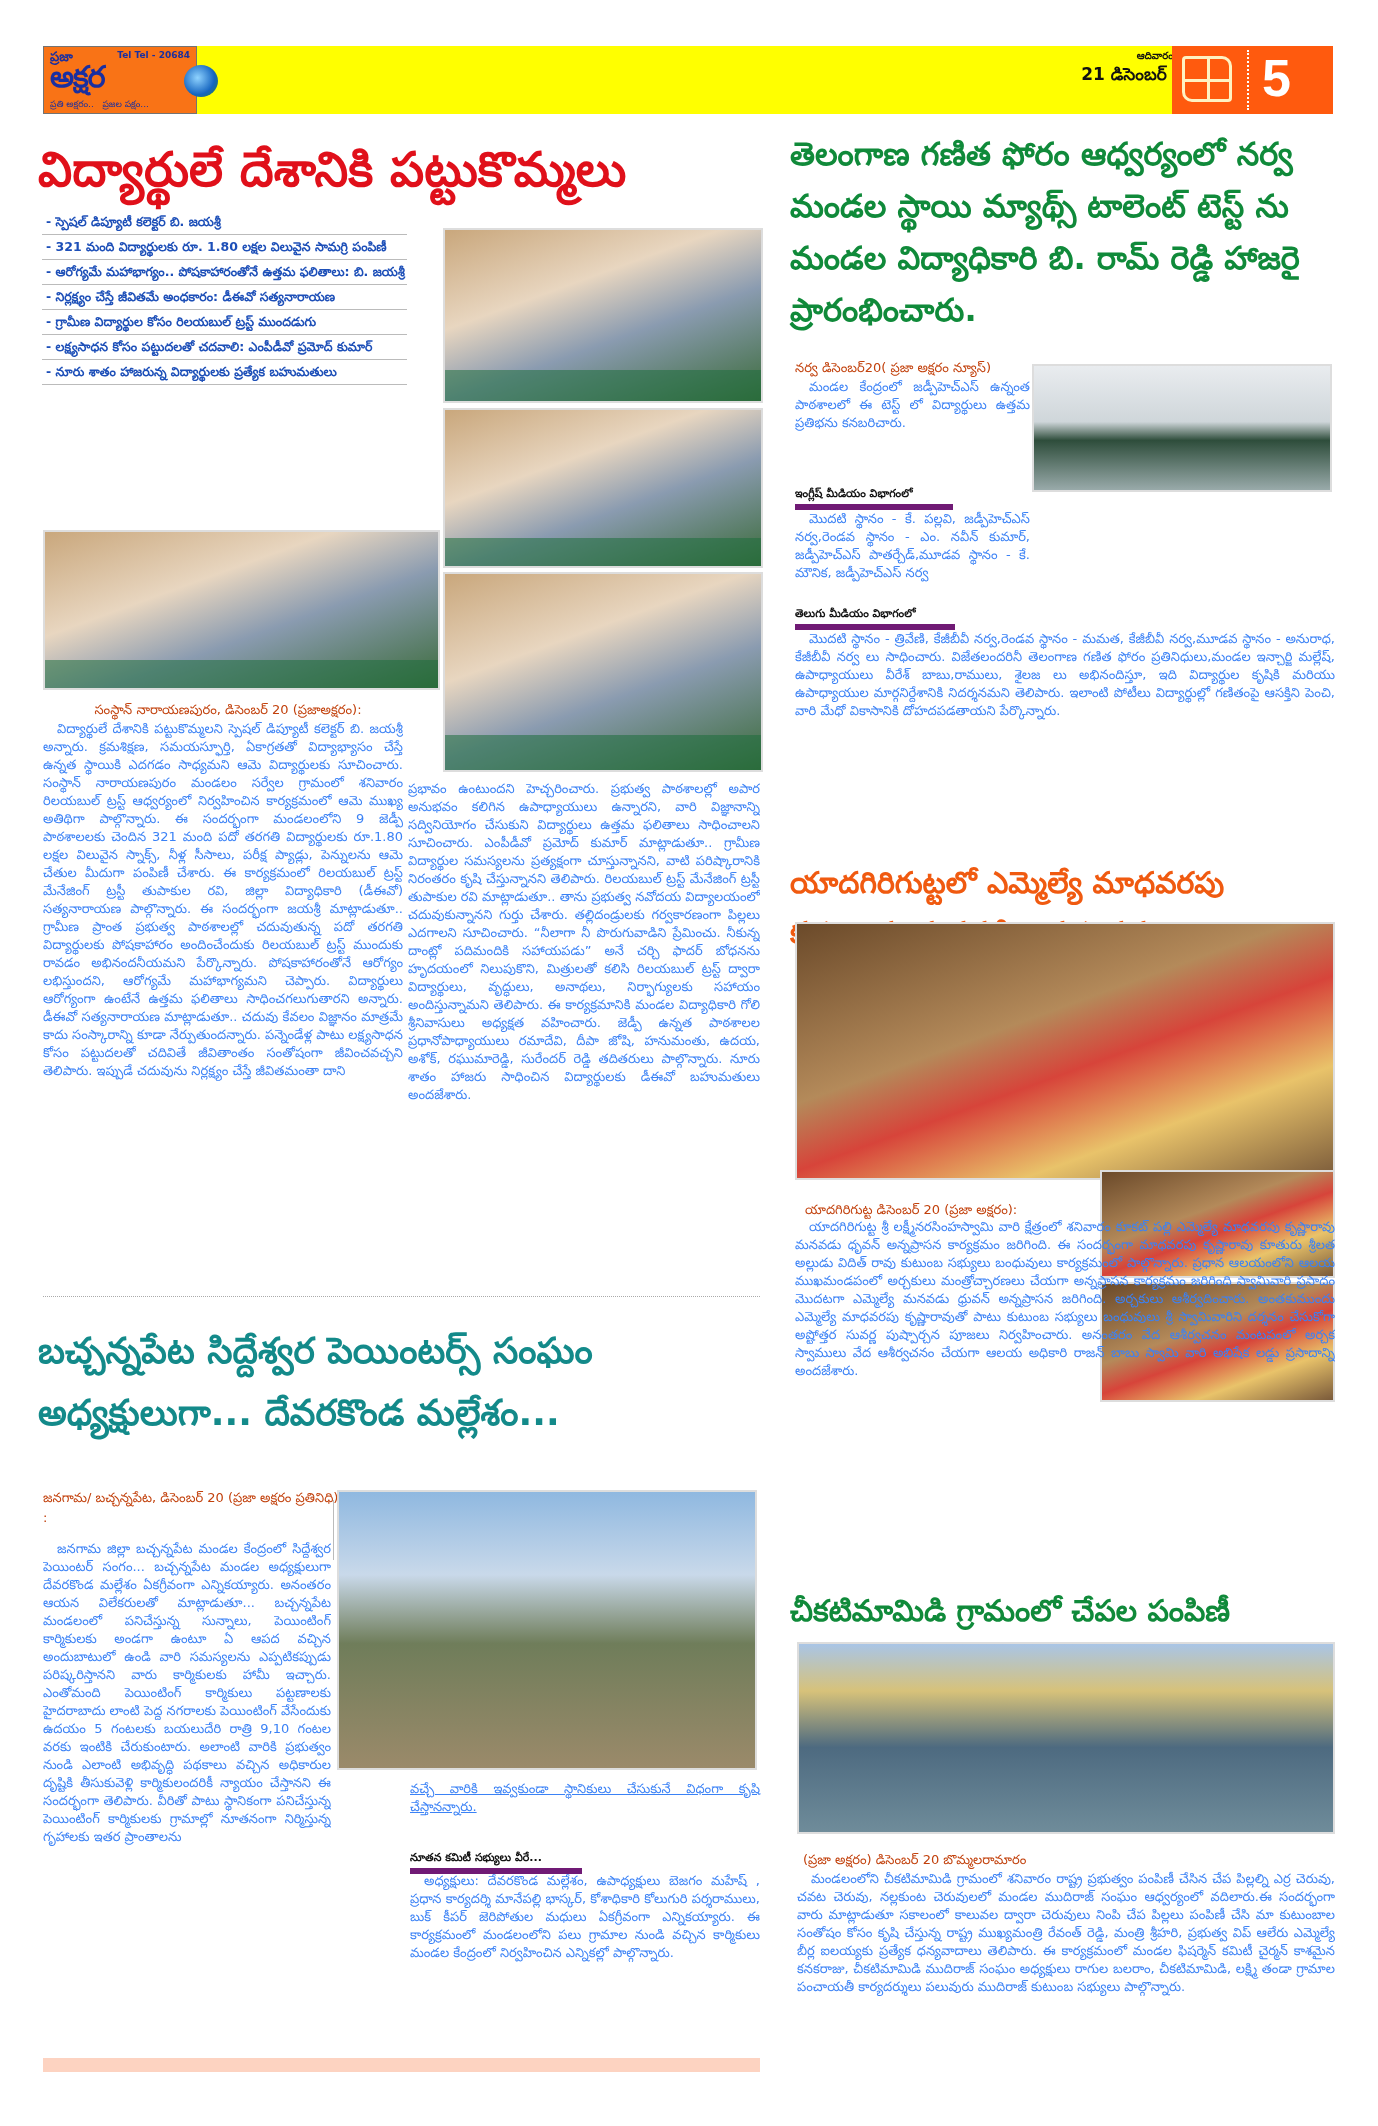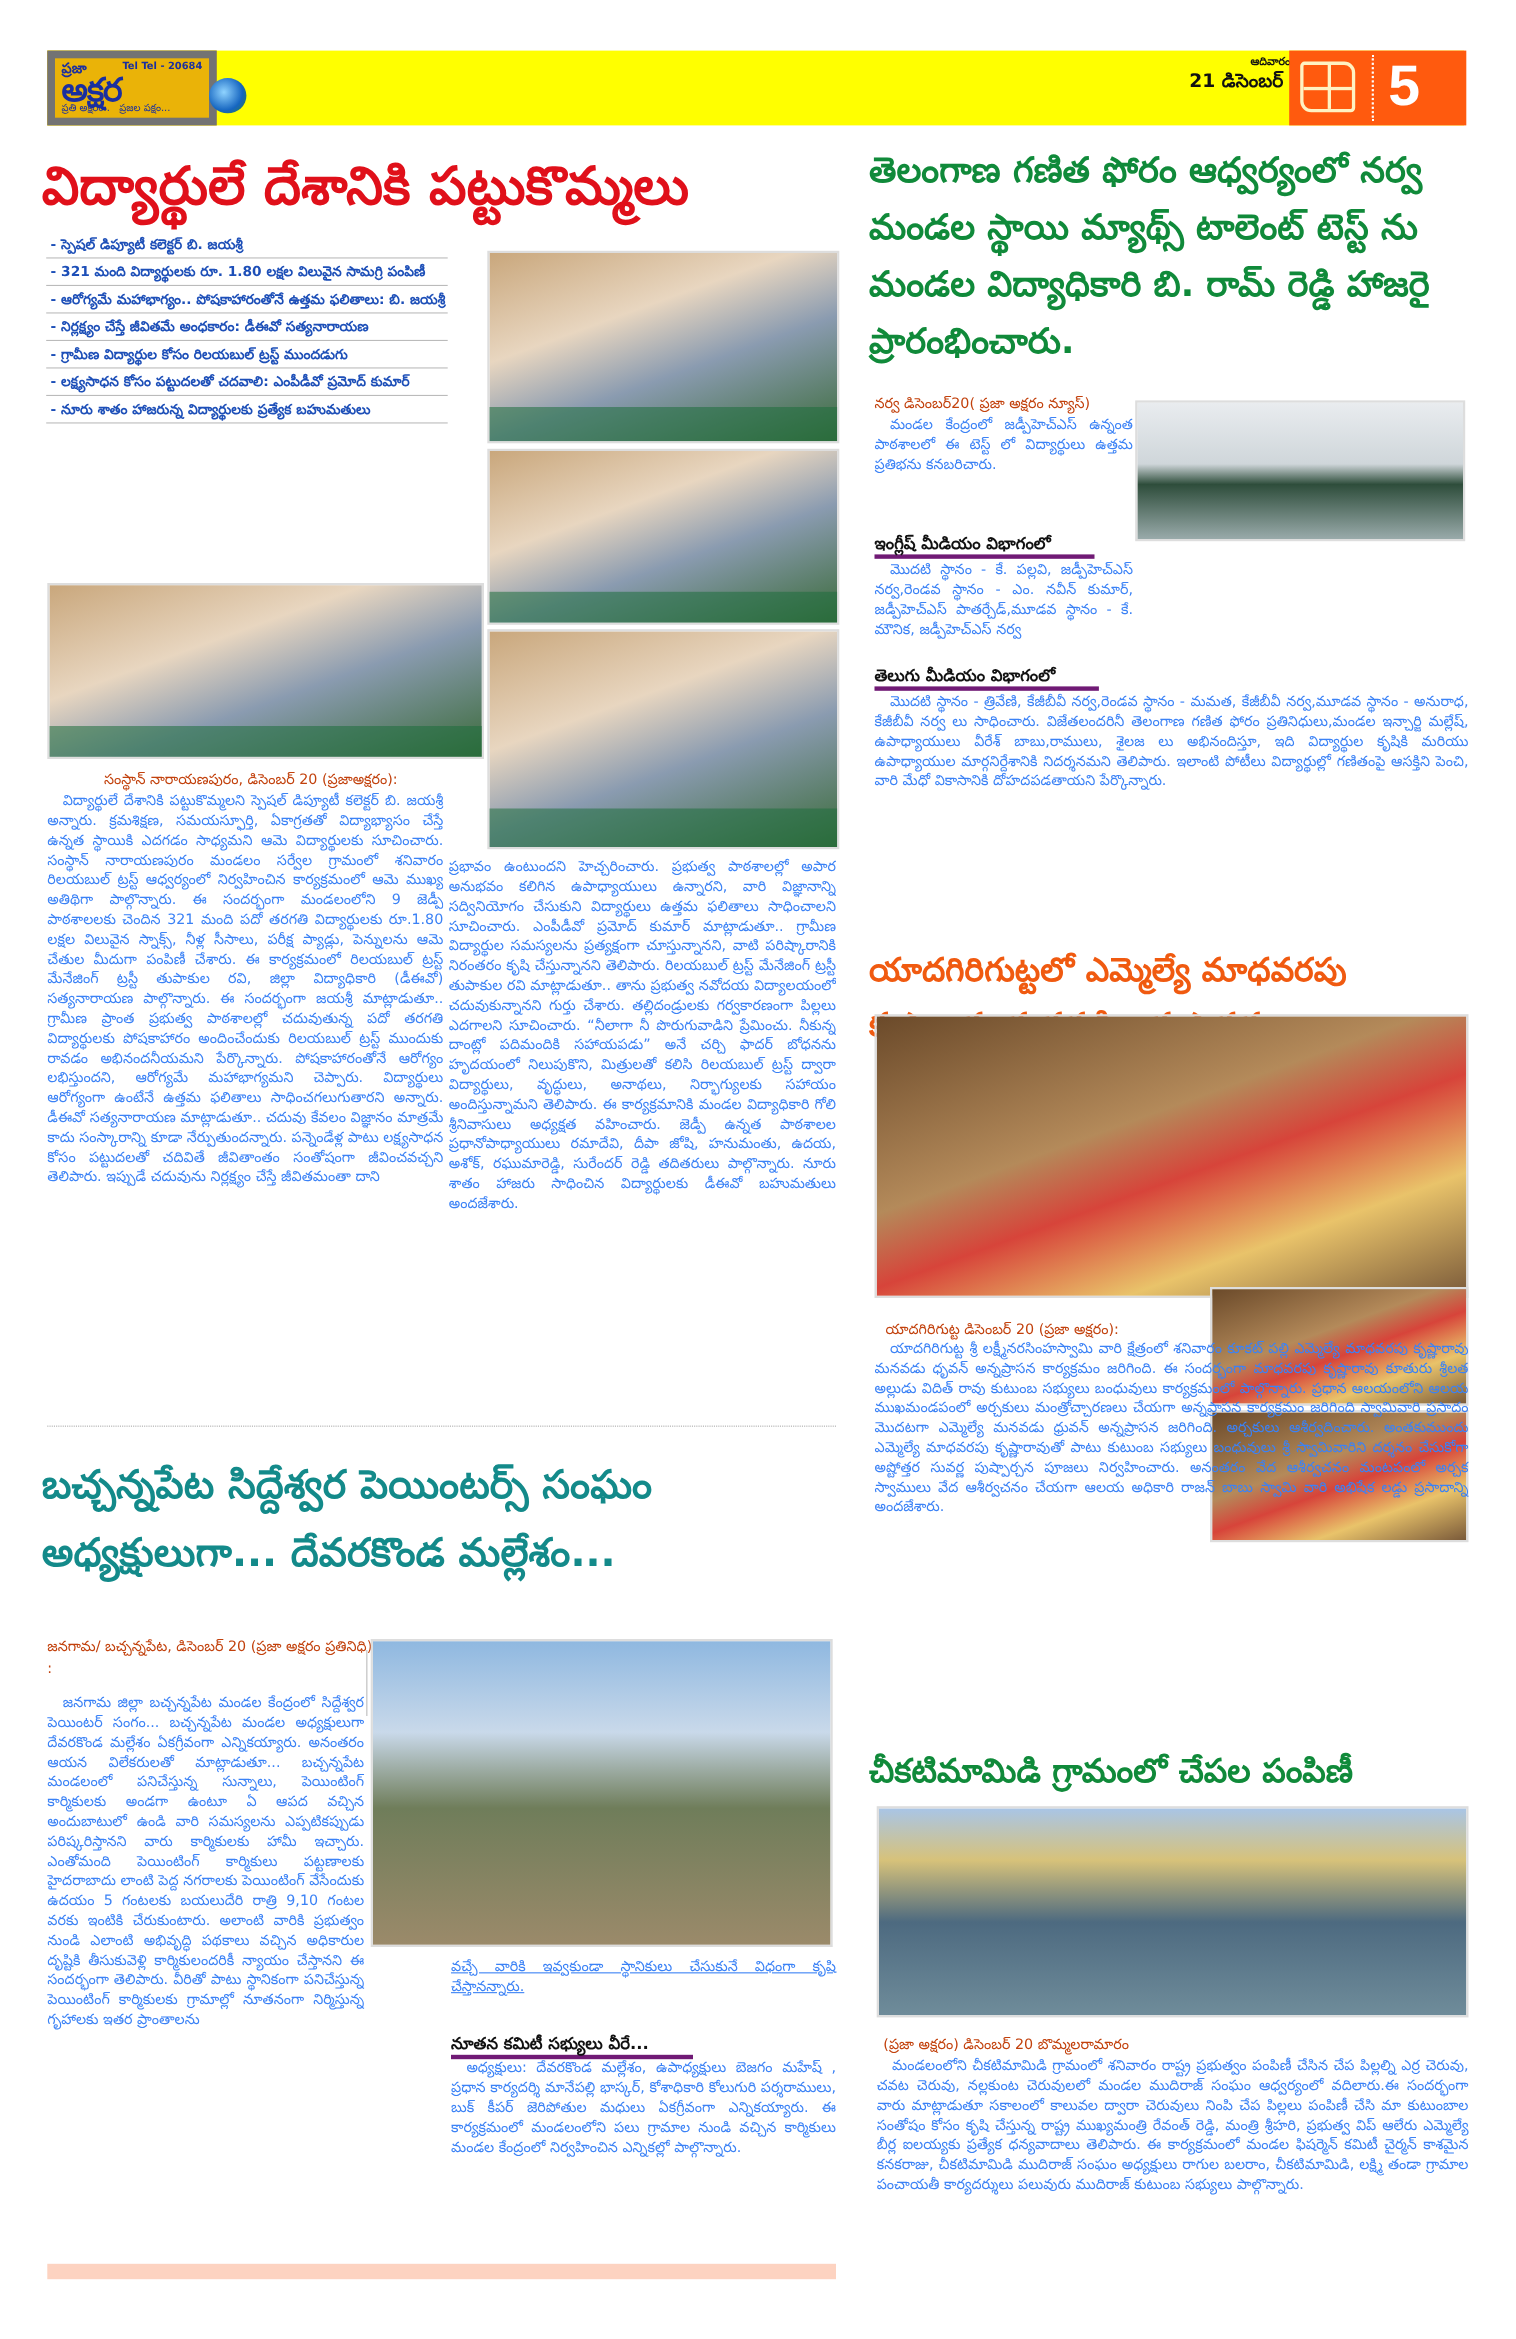--- a/index.html
+++ b/index.html
@@ -1,20 +1,20 @@
 <!DOCTYPE html>
 <html><head>
 <meta charset="utf-8">
 <style>
   * { box-sizing: border-box; margin: 0; padding: 0; }
   body { width: 1378px; height: 2126px; background: #ffffff; font-family: "DejaVu Sans", sans-serif; color: #111; position: relative; overflow: hidden; }
   .abs { position: absolute; }
   
   .masthead { left: 43px; top: 46px; width: 1288px; height: 68px; background: #ffff00; }
-  .logo { left: 43px; top: 46px; width: 154px; height: 68px; background: #eab308; border: 7px solid #737373; }
+  .logo { left: 43px; top: 46px; width: 154px; height: 68px; background: #f97316; border: 1px solid #737373; }
   .logo .praja { position: absolute; left: 6px; top: 2px; font-size: 13px; font-weight: bold; color: #1a2fa0; }
   .logo .tel { position: absolute; right: 6px; top: 3px; font-size: 9px; font-weight: bold; color: #1a2fa0; }
   .logo .akshara { position: absolute; left: 6px; top: 12px; font-size: 30px; font-weight: bold; color: #1a2fa0; letter-spacing: -1px; }
   .logo .globe { position: absolute; left: 140px; top: 18px; width: 34px; height: 32px; border-radius: 50%; background: radial-gradient(circle at 40% 40%, #8fd3ff, #1565c0 60%, #2e7d32); }
   .logo .tagline { position: absolute; left: 6px; bottom: 2px; font-size: 9px; color: #1a2fa0; }
   .weekday { left: 1085px; top: 50px; width: 140px; text-align: center; font-size: 10px; font-weight: bold; }
   .date { left: 1010px; top: 64px; width: 210px; text-align: right; font-size: 17px; font-weight: bold; }
   .pagebox { left: 1172px; top: 46px; width: 161px; height: 68px; background: #ff5a0e; }
   .pagebox .win { position: absolute; left: 10px; top: 10px; width: 50px; height: 46px; border: 3px solid #fff2c2; border-radius: 4px 10px 4px 10px; }
   .pagebox .win::before { content: ""; position: absolute; left: 50%; top: 0; bottom: 0; width: 3px; background: #fff2c2; }
@@ -38,21 +38,21 @@
   .highlights li { list-style: none; color: #1d4fb8; font-size: 12.5px; font-weight: bold; line-height: 24px; border-bottom: 1px solid #bbb; padding-left: 4px; }
 
   .photo { position: absolute; background: linear-gradient(160deg, #c9a77c 0%, #e8d6c0 35%, #8a9bb0 60%, #3b6b3a 100%); border: 2px solid #ddd; }
   .photo .cap { position: absolute; left: 0; right: 0; bottom: 0; height: 18%; background: rgba(30,110,60,0.55); }
   .photo.temple { background: linear-gradient(160deg, #6b4a2a 0%, #b48a5a 40%, #d7443a 55%, #e9c36a 75%, #7a5a3a 100%); }
   .photo.class { background: linear-gradient(180deg, #e9ecef 0%, #cfd6da 45%, #2e4d3b 60%, #9aa 100%); }
   .photo.group { background: linear-gradient(180deg, #8fb8e0 0%, #c9d9ea 30%, #6f7d5a 55%, #9b8a6a 100%); }
   .photo.lake { background: linear-gradient(180deg, #a9c5e6 0%, #d7c27a 25%, #4d6a80 55%, #6f8c9a 100%); }
 
   .dateline { color: #c2410c; font-weight: normal; font-size: 13px; line-height: 20px; }
-  .subhd { font-weight: bold; font-size: 15px; line-height: 20px; border-bottom: 4px solid #701a75; display: inline-block; padding-right: 40px; }
+  .subhd { font-weight: bold; font-size: 11px; line-height: 20px; border-bottom: 6px solid #701a75; display: inline-block; padding-right: 40px; }
   .body { font-size: 13px; line-height: 18px; text-align: justify; color: #3b82f6; }
   .body p { text-indent: 14px; }
 
   .rule { position: absolute; border-top: 1px dotted #aaa; }
   .vrule { position: absolute; border-left: 1px solid #bbb; }
   .footer-band { left: 43px; top: 2058px; width: 717px; height: 14px; background: #fdd3c1; }
 </style>
 </head>
 <body>
 

